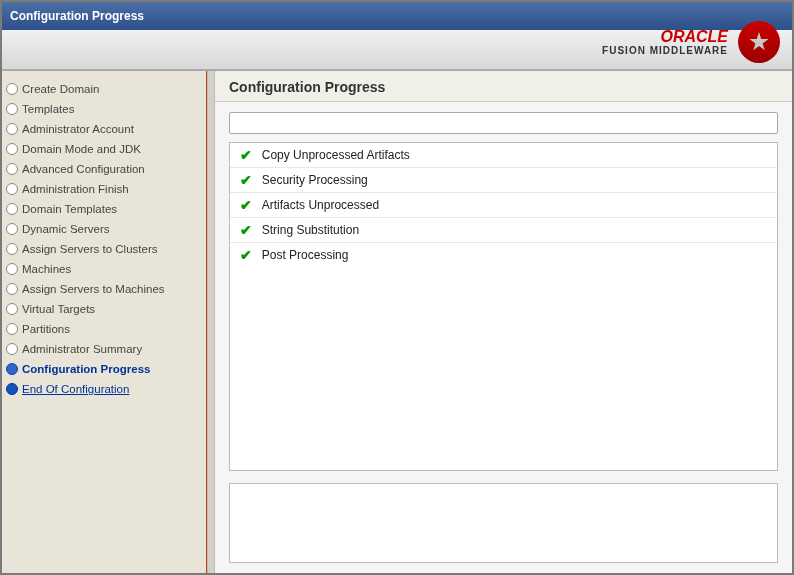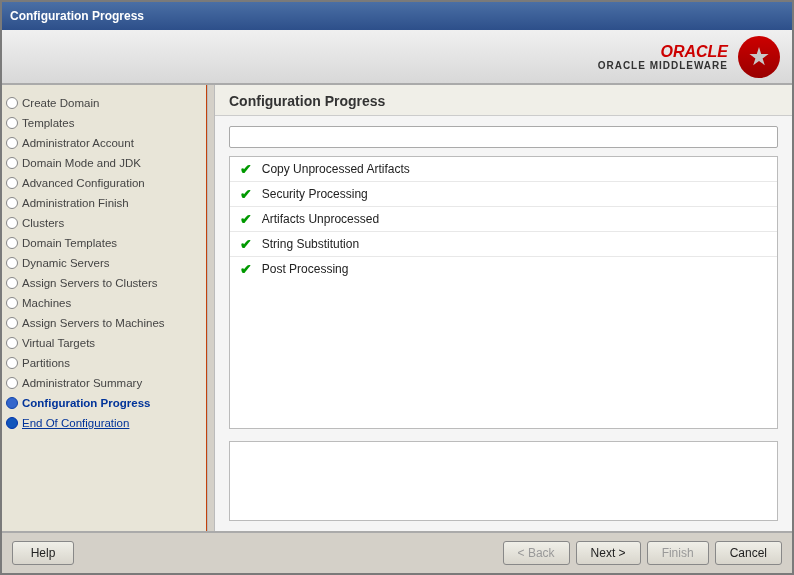--- a/index.html
+++ b/index.html
@@ -33,23 +33,23 @@
       display: flex;
       flex: 1;
       overflow: hidden;
     }
     
     .header-bar {
       background: linear-gradient(to bottom, #f0f0f0, #d8d8d8);
       border-bottom: 2px solid #aaa;
       padding: 6px 12px;
       display: flex;
-      align-items: flex-start;
+      align-items: flex-end;
       justify-content: flex-end;
-      height: 55px;
+      height: 41px;
     }
     .oracle-logo {
       display: flex;
       align-items: center;
       gap: 10px;
     }
     .oracle-text {
       text-align: right;
     }
     .oracle-name {
@@ -250,21 +250,21 @@
 <div class="window">
 
   <div class="title-bar">
     <span>Configuration Progress</span>
   </div>
 
   <div class="header-bar">
     <div class="oracle-logo">
       <div class="oracle-text">
         <div class="oracle-name">ORACLE</div>
-        <div class="oracle-sub">ORACLE MIDDLEWARE</div>
+        <div class="oracle-sub">FUSION MIDDLEWARE</div>
       </div>
       <div class="oracle-icon"></div>
     </div>
   </div>
 
   <div class="content-area">
 
     <div class="sidebar">
 
       <div class="sidebar-item">
@@ -286,24 +286,20 @@
       <div class="sidebar-item">
         <div class="sidebar-dot"></div>
         <span>Advanced Configuration</span>
       </div>
       <div class="sidebar-item">
         <div class="sidebar-dot"></div>
         <span>Administration Finish</span>
       </div>
       <div class="sidebar-item">
         <div class="sidebar-dot"></div>
-        <span>Clusters</span>
-      </div>
-      <div class="sidebar-item">
-        <div class="sidebar-dot"></div>
         <span>Domain Templates</span>
       </div>
       <div class="sidebar-item">
         <div class="sidebar-dot"></div>
         <span>Dynamic Servers</span>
       </div>
       <div class="sidebar-item">
         <div class="sidebar-dot"></div>
         <span>Assign Servers to Clusters</span>
       </div>
@@ -373,24 +369,13 @@
             <span class="check-icon">✔</span>
             <span>Post Processing</span>
           </div>
         </div>
 
         <div class="log-area"></div>
       </div>
     </div>
   </div>
 
-  <div class="toolbar">
-    <div class="toolbar-left">
-      <button class="btn">Help</button>
-    </div>
-    <div class="toolbar-right">
-      <button class="btn disabled">&lt; Back</button>
-      <button class="btn btn-next">Next &gt;</button>
-      <button class="btn disabled">Finish</button>
-      <button class="btn">Cancel</button>
-    </div>
-  </div>
 </div>
 
 </body></html>

